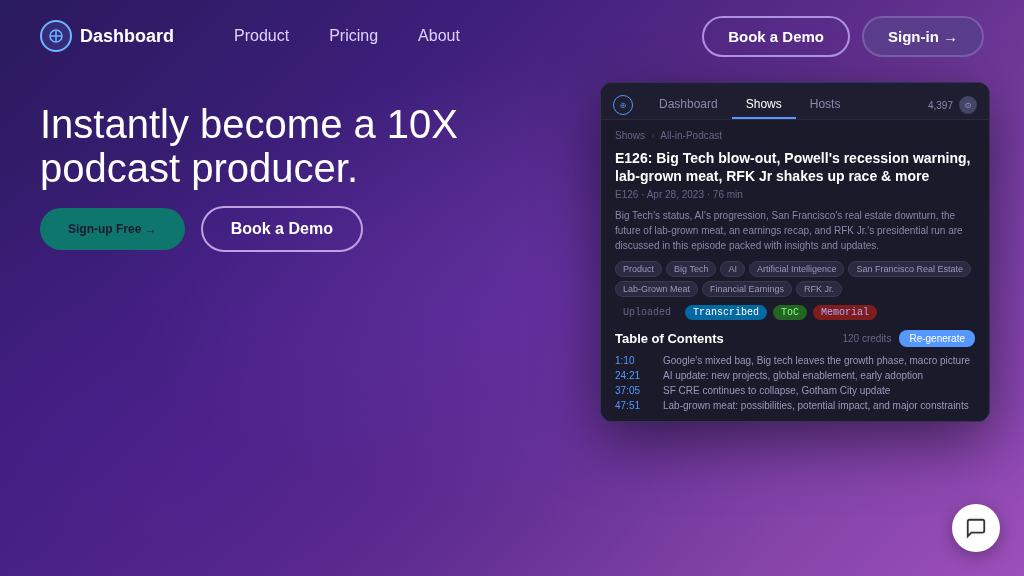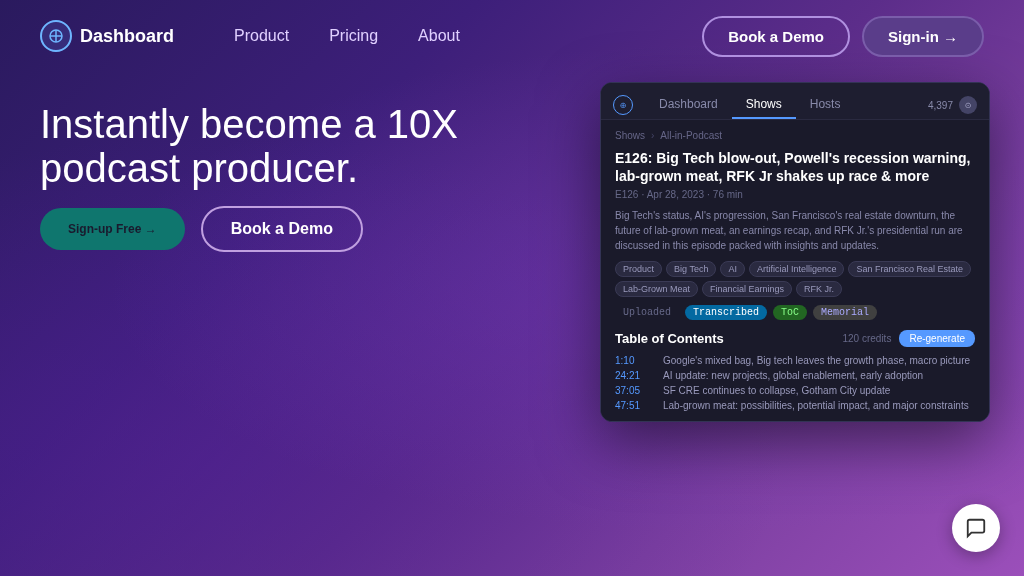--- a/index.html
+++ b/index.html
@@ -316,21 +316,21 @@
       background: #0369a1;
       color: #ffffff;
     }
 
     .status-tab.toc {
       background: #226622;
       color: #88ff88;
     }
 
     .status-tab.memorial {
-      background: #404040;
+      background: #7f1d1d;
       color: #aaaaff;
       text-align: right;
     }
 
     .section-header {
       display: flex;
       justify-content: space-between;
       align-items: center;
       margin-bottom: 8px;
     }

